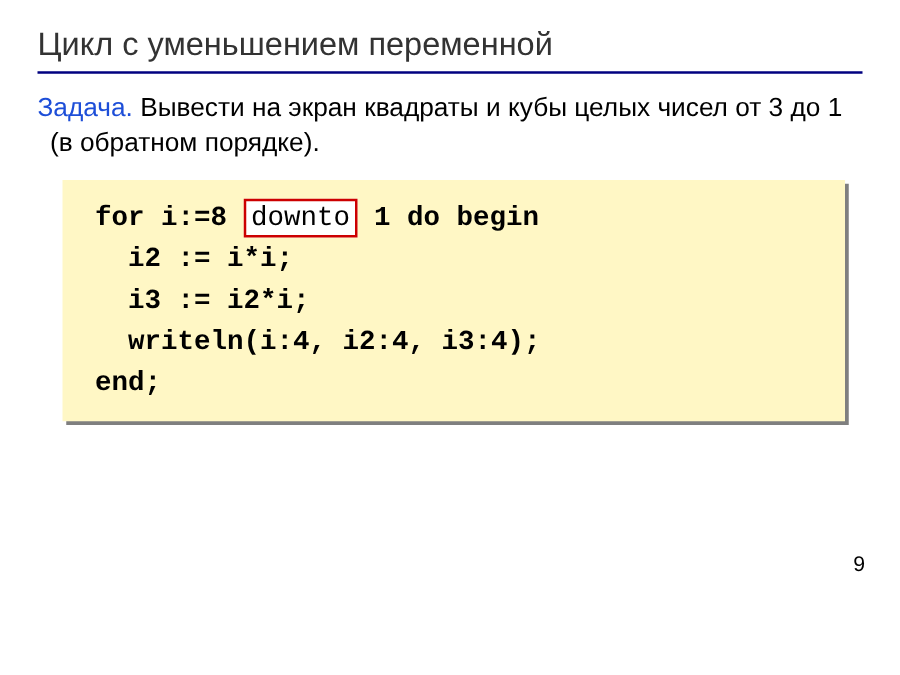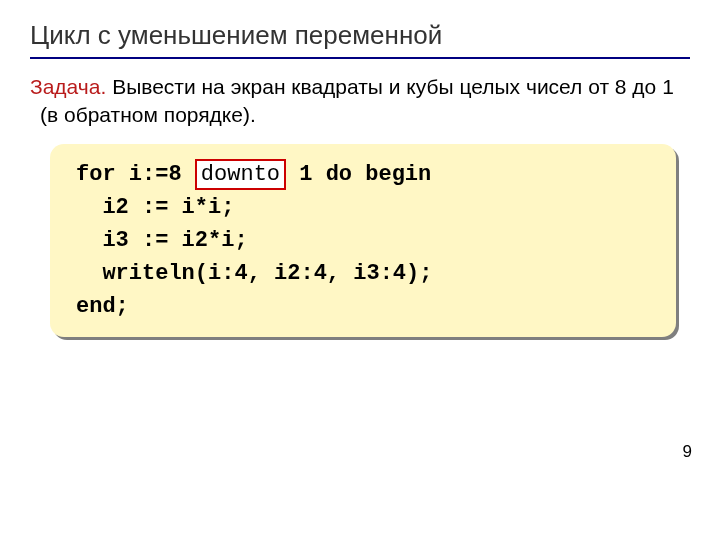--- a/index.html
+++ b/index.html
@@ -31,32 +31,31 @@
   }
   .body {
     font-size: 21px;
     line-height: 1.35;
   }
   .para {
     margin: 0 0 14px 0;
     padding-left: 10px;
     text-indent: -10px;
   }
-  .blue { color: #b91c1c; }
+  .blue { color: #1d4ed8; }
   .codebox {
     margin: 8px 14px 0 20px;
     background: #fff7c5;
     box-shadow: 3px 3px 0 rgba(0,0,0,0.5);
     padding: 14px 18px 14px 26px;
     font-family: "Courier New", Courier, monospace;
     font-size: 22px;
     font-weight: bold;
     line-height: 1.5;
     white-space: pre;
-    border-radius: 14px;
   }
   .kw-highlight {
     display: inline-block;
     background: #ffffff;
     border: 2px solid #cc0000;
     color: #000;
     font-weight: normal;
     padding: 0 4px;
     line-height: 1.25;
     font-family: "Courier New", Courier, monospace;
@@ -73,21 +72,21 @@
 <body>
 
 <div class="slide">
 
   <h1 class="title">Цикл с уменьшением переменной</h1>
   <hr class="rule">
 
   <div class="body">
 
     <p class="para">
-      <span class="blue">Задача.</span><span> Вывести на экран квадраты и кубы целых чисел от 8 до 1 (в обратном порядке).</span>
+      <span class="blue">Задача.</span><span> Вывести на экран квадраты и кубы целых чисел от 3 до 1 (в обратном порядке).</span>
     </p>
 
 
 
     <div class="codebox"><span>for i:=8 </span><span class="kw-highlight">downto</span><span> 1 do begin</span>
 <span>  i2 := i*i;</span>
 <span>  i3 := i2*i;</span>
 <span>  writeln(i:4, i2:4, i3:4);</span>
 <span>end;</span></div>
 

